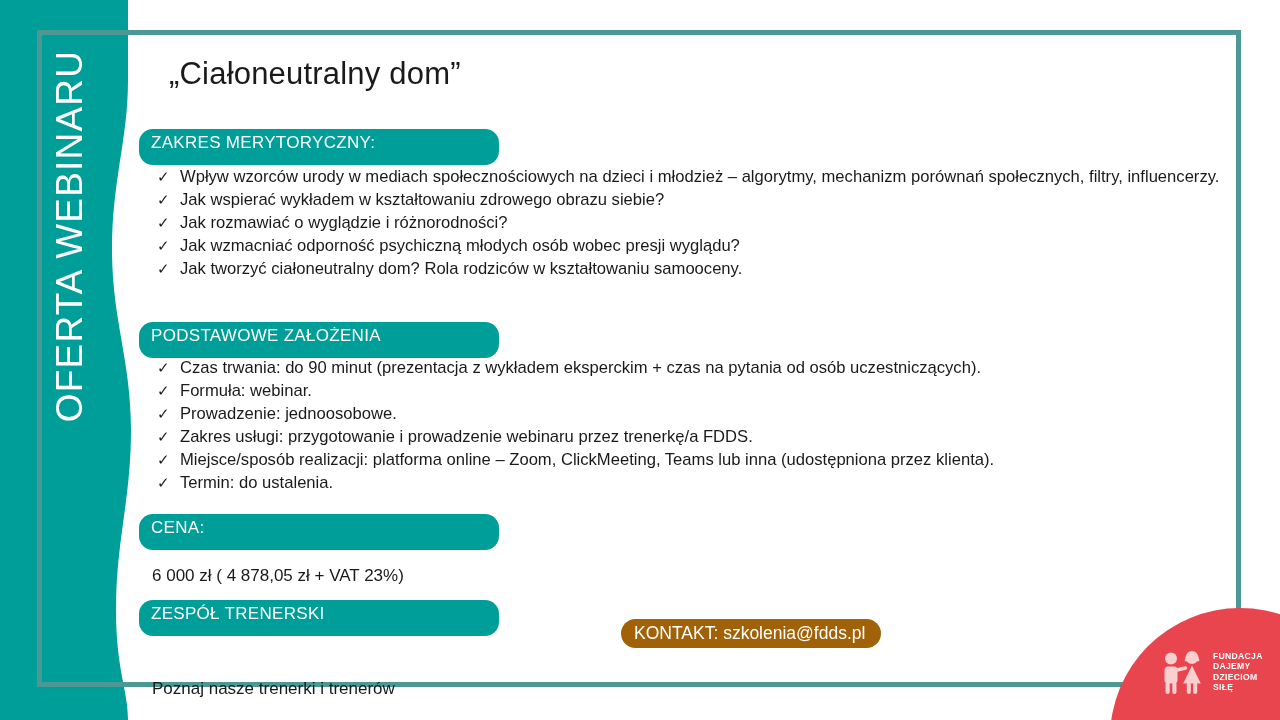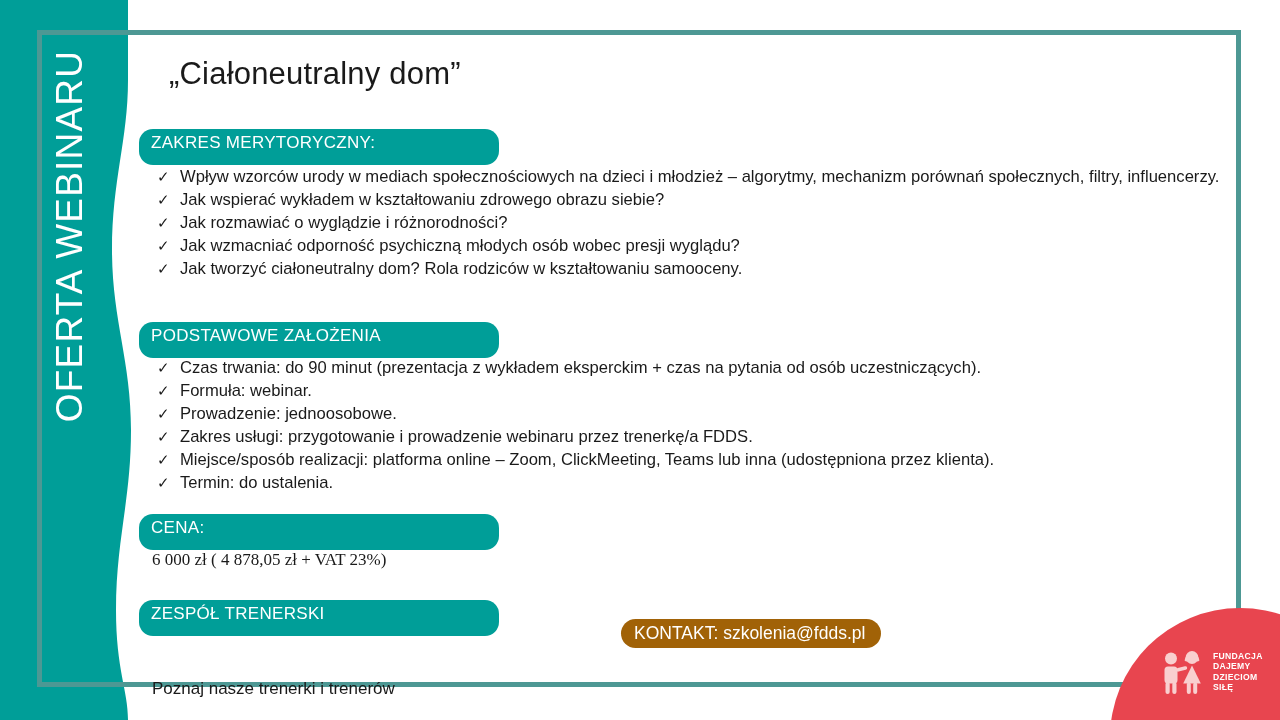--- a/index.html
+++ b/index.html
@@ -234,21 +234,21 @@
         <li><span class="tick">✓</span><span>Czas trwania: do 90 minut (prezentacja z wykładem eksperckim + czas na pytania od osób uczestniczących).</span></li>
         <li><span class="tick">✓</span><span>Formuła: webinar.</span></li>
         <li><span class="tick">✓</span><span>Prowadzenie: jednoosobowe.</span></li>
         <li><span class="tick">✓</span><span>Zakres usługi: przygotowanie i prowadzenie webinaru przez trenerkę/a FDDS.</span></li>
         <li><span class="tick">✓</span><span>Miejsce/sposób realizacji: platforma online – Zoom, ClickMeeting, Teams lub inna (udostępniona przez klienta).</span></li>
         <li><span class="tick">✓</span><span>Termin: do ustalenia.</span></li>
       </ul>
     </div>
 
     <div class="pill w-short" style="top:484px;">CENA:</div>
-    <div class="price-line" style="top:520px;font-family:Liberation Serif, serif;">6 000 zł ( 4 878,05 zł + VAT 23%)</div>
+    <div class="price-line" style="top:536px;">6 000 zł ( 4 878,05 zł + VAT 23%)</div>
 
     <div class="pill w-short" style="top:570px;">ZESPÓŁ TRENERSKI</div>
     <div class="link-line" style="top:605px;">Poznaj nasze trenerki i trenerów</div>
 
   </div>
 
   <div class="contact-pill">KONTAKT: szkolenia@fdds.pl</div>
 
   <div class="logo-blob">
     <div class="disc"></div>

